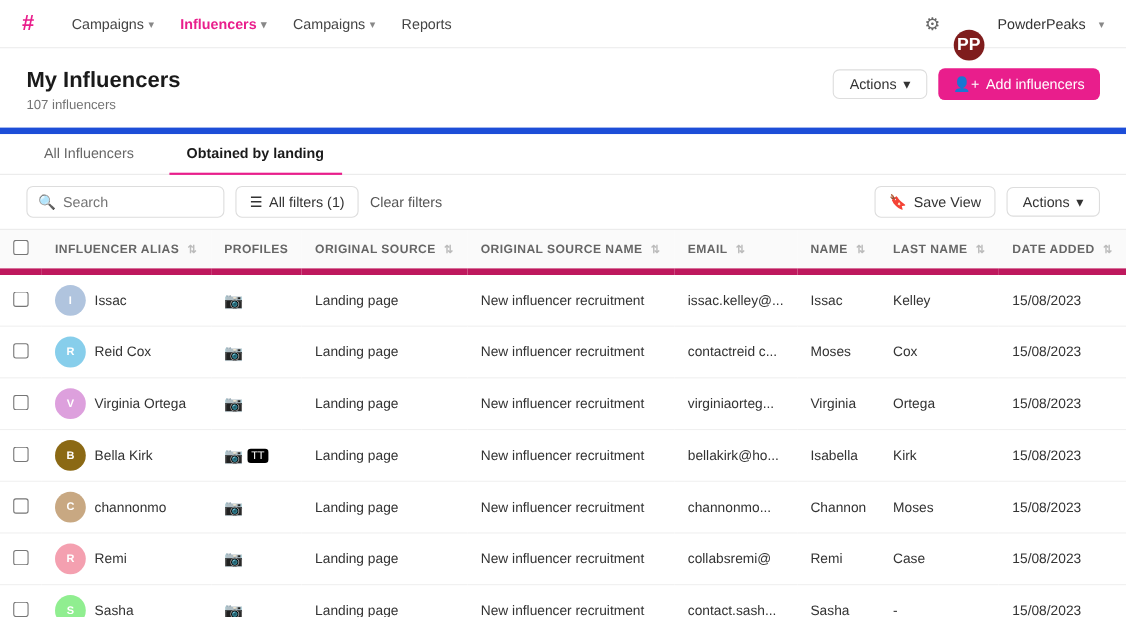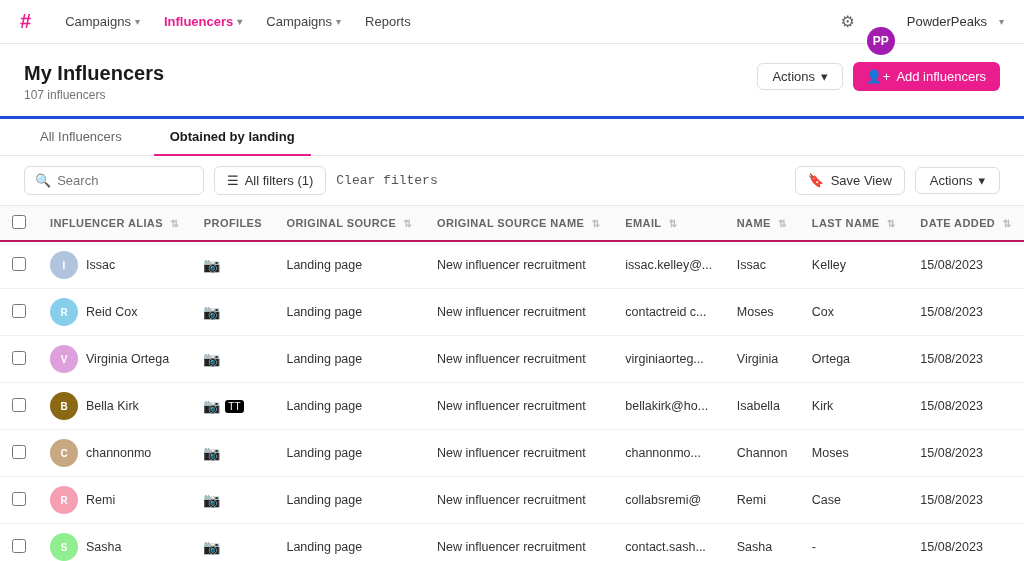--- a/index.html
+++ b/index.html
@@ -14,29 +14,29 @@
     .nav-items { display: flex; gap: 4px; flex: 1; }
     .nav-item {
       display: flex; align-items: center; gap: 4px; padding: 6px 10px;
       cursor: pointer; font-size: 13px; color: #444; border-radius: 4px;
     }
     .nav-item.active { color: #e91e8c; font-weight: 600; }
     .nav-chevron { font-size: 10px; color: #888; }
     .nav-right { display: flex; align-items: center; gap: 12px; }
     .nav-gear { font-size: 16px; color: #666; cursor: pointer; }
     .nav-avatar {
-      width: 28px; height: 28px; border-radius: 50%; background: #a21caf;
-      display: flex; align-items: center; justify-content: center; color: #fff; font-size: 12px; font-weight: bold; margin-top: 38px;
+      width: 28px; height: 28px; border-radius: 50%; background: #7f1d1d;
+      display: flex; align-items: center; justify-content: center; color: #fff; font-size: 16px; font-weight: bold; margin-top: 38px;
     }
     .nav-brand { font-size: 13px; font-weight: 500; color: #333; }
     .nav-brand-chevron { font-size: 10px; color: #888; }
 
     
     .page-header {
-      background: #fff; padding: 18px 24px 14px; border-bottom: 3px solid #1d4ed8;
+      background: #fff; padding: 18px 24px 14px; border-bottom: 6px solid #1d4ed8;
       display: flex; align-items: flex-start; justify-content: space-between;
     }
     .page-title { font-size: 20px; font-weight: 700; color: #1a1a1a; }
     .page-subtitle { font-size: 12px; color: #737373; margin-top: 3px; }
     .page-actions { display: flex; gap: 10px; align-items: center; }
     .btn-actions {
       display: flex; align-items: center; gap: 6px; padding: 5px 14px;
       border: 1px solid #ddd; border-radius: 6px; background: #fff;
       font-size: 13px; cursor: pointer; color: #333; font-weight: 400;
     }
@@ -71,36 +71,36 @@
     .search-box input {
       border: none; outline: none; font-size: 13px; color: #333; width: 100%;
       background: transparent;
     }
     .search-icon { color: #aaa; font-size: 13px; }
     .btn-filter {
       display: flex; align-items: center; gap: 6px; padding: 6px 12px;
       border: 1px solid #ddd; border-radius: 6px; background: #fff;
       font-size: 13px; cursor: pointer; color: #333;
     }
-    .clear-filters { font-size: 13px; color: #555; cursor: pointer; font-family: Liberation Mono, monospace; }
+    .clear-filters { font-size: 13px; color: #555; cursor: pointer; }
     .toolbar-right { display: flex; align-items: center; gap: 10px; }
     .btn-save-view {
       display: flex; align-items: center; gap: 6px; padding: 6px 12px;
       border: 1px solid #ddd; border-radius: 6px; background: #fff;
       font-size: 13px; cursor: pointer; color: #333;
     }
 
     
     .table-container { background: #fff; overflow-x: auto; }
     table { width: 100%; border-collapse: collapse; font-size: 12.5px; }
     thead tr { border-bottom: 1px solid #e8e8e8; background: #fafafa; }
     th {
       padding: 9px 12px; text-align: left; font-weight: 600; color: #666;
       font-size: 11px; text-transform: uppercase; letter-spacing: 0.4px; white-space: nowrap;
-      border-bottom: 2px solid #be185d;
+      border-bottom: 6px solid #be185d;
     }
     th .sort-icon { color: #bbb; font-size: 10px; margin-left: 4px; }
     td { padding: 9px 12px; border-bottom: 1px solid #f0f0f0; color: #333; vertical-align: middle; white-space: nowrap; }
     .checkbox-cell { width: 30px; }
     input[type="checkbox"] { cursor: pointer; width: 14px; height: 14px; accent-color: #e91e8c; }
     .influencer-cell { display: flex; align-items: center; gap: 8px; }
     .avatar {
       width: 28px; height: 28px; border-radius: 50%; background: #ddd;
       display: flex; align-items: center; justify-content: center;
       font-size: 10px; font-weight: bold; color: #fff; overflow: hidden; flex-shrink: 0;

